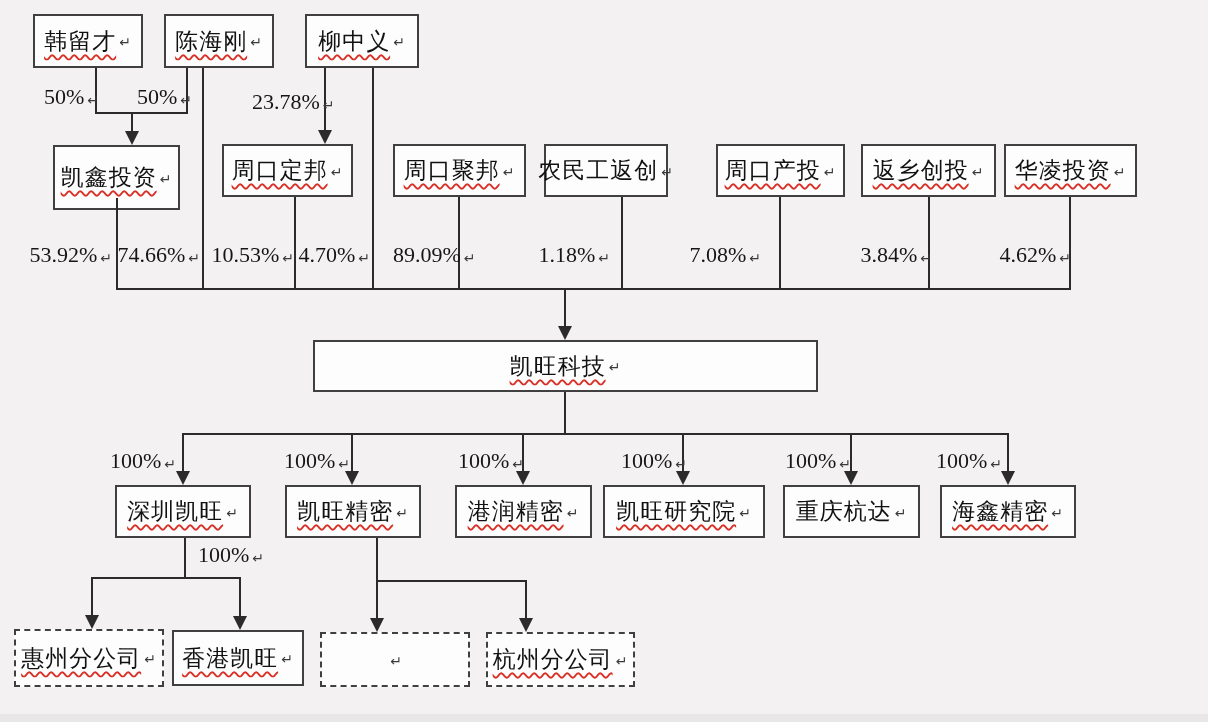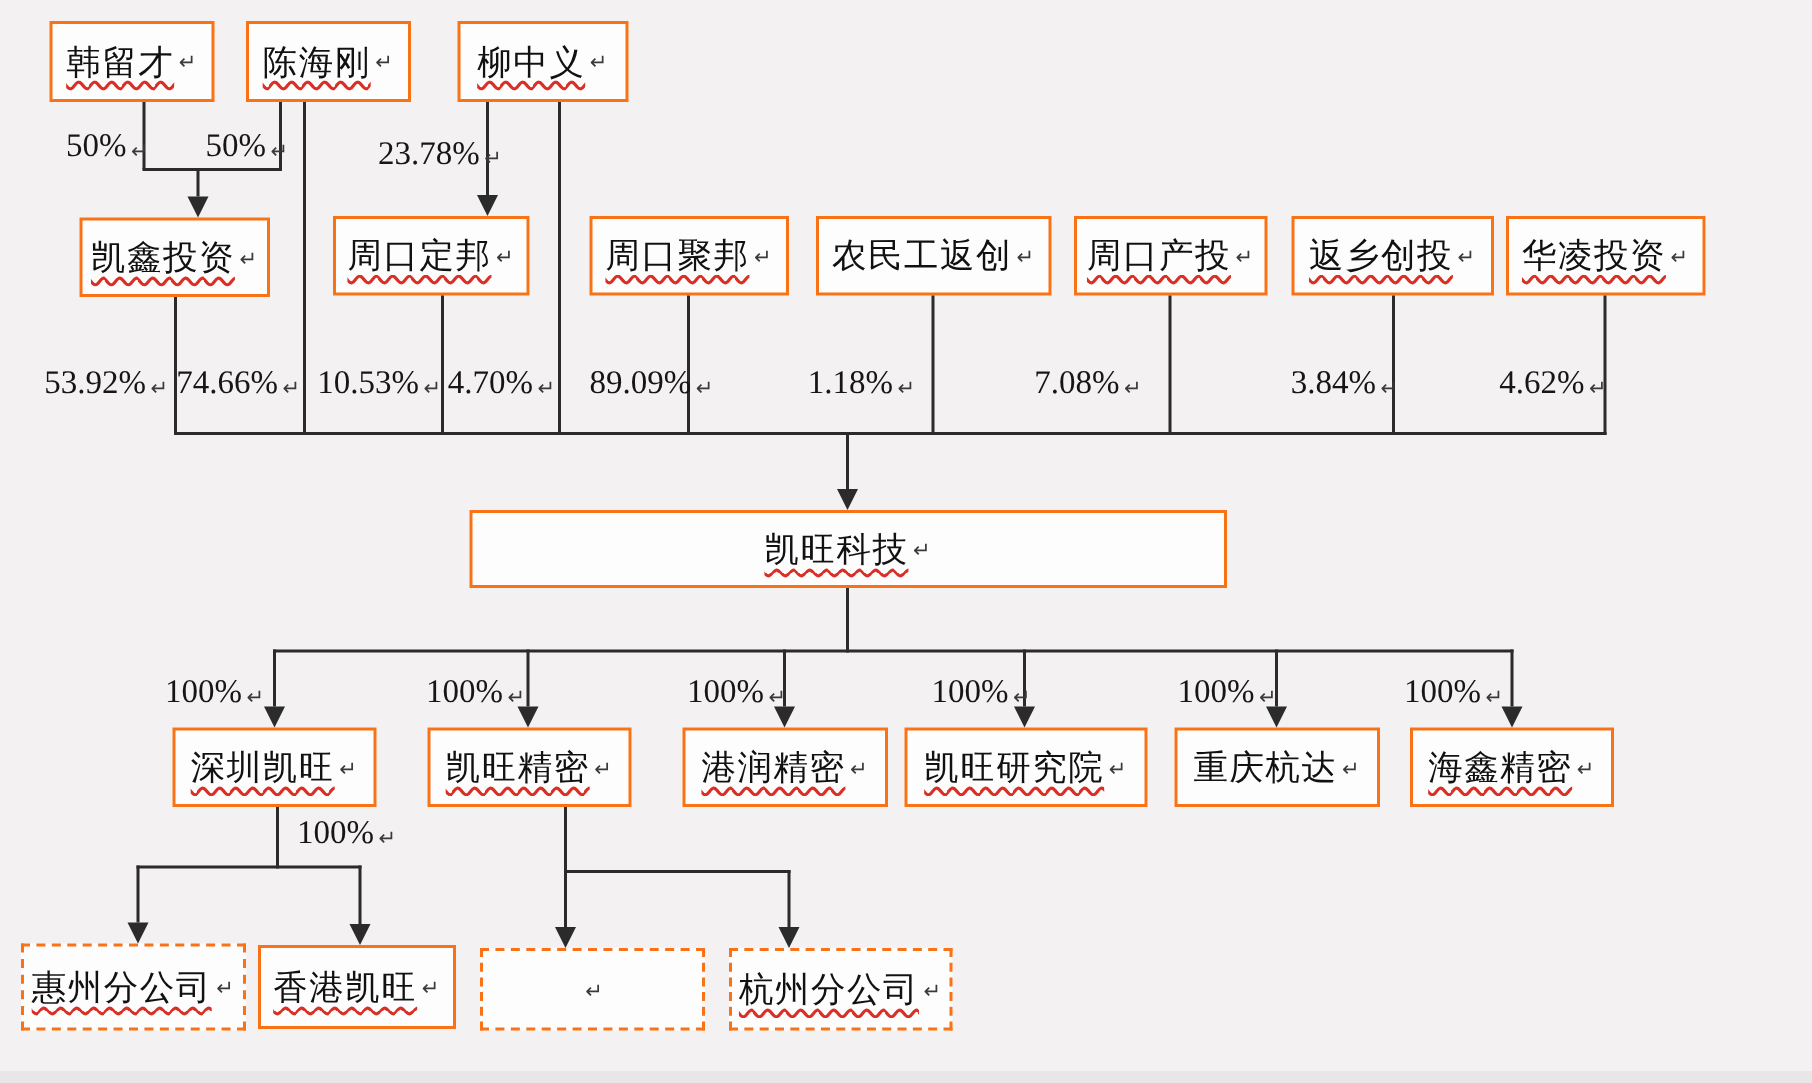--- a/index.html
+++ b/index.html
@@ -1,18 +1,18 @@
 <!DOCTYPE html>
 <html><head>
 <meta charset="utf-8">
 <style>
   html,body{margin:0;padding:0;}
   #stage{position:relative;width:1208px;height:722px;background:#f3f1f1;overflow:hidden;
          font-family:"Liberation Serif","DejaVu Serif",serif;}
-  .box{position:absolute;background:#fdfdfd;border:2px solid #f97316;box-sizing:border-box;
+  .box{position:absolute;background:#fdfdfd;border:2px solid #404040;box-sizing:border-box;
        display:flex;align-items:center;justify-content:center;font-size:23px;color:#111;
        letter-spacing:1px;white-space:nowrap;}
   .box.dashed{border-style:dashed;}
   .sq .nm{text-decoration-line:underline;text-decoration-style:wavy;
           text-decoration-color:#d93025;text-decoration-thickness:2px;text-underline-offset:5px;}
   .rm{font-family:"DejaVu Sans",sans-serif;font-size:14px;color:#3a3a3a;margin-left:3px;
       transform:translateY(1px);display:inline-block;}
   .lbl{position:absolute;font-size:22px;color:#161616;white-space:nowrap;}
   .lbl.r{text-align:right;}
   .vl,.hl{position:absolute;background:#2b2b2b;}
@@ -33,33 +33,33 @@
     </div>
   <div class="box sq" style="left:164px;top:14px;width:110px;height:54px">
       <span class="nm">陈海刚</span>
       <span class="rm">↵</span>
     </div>
   <div class="box sq" style="left:305px;top:14px;width:114px;height:54px">
       <span class="nm">柳中义</span>
       <span class="rm">↵</span>
     </div>
 
-  <div class="box sq" style="left:53px;top:145px;width:127px;height:53px">
+  <div class="box sq" style="left:53px;top:145px;width:127px;height:65px">
       <span class="nm">凯鑫投资</span>
       <span class="rm">↵</span>
     </div>
   <div class="box sq" style="left:222px;top:144px;width:131px;height:53px">
       <span class="nm">周口定邦</span>
       <span class="rm">↵</span>
     </div>
   <div class="box sq" style="left:393px;top:144px;width:133px;height:53px">
       <span class="nm">周口聚邦</span>
       <span class="rm">↵</span>
     </div>
-  <div class="box" style="left:544px;top:144px;width:157px;height:53px">
+  <div class="box" style="left:544px;top:144px;width:124px;height:53px">
       <span class="nm">农民工返创</span>
       <span class="rm">↵</span>
     </div>
   <div class="box sq" style="left:716px;top:144px;width:129px;height:53px">
       <span class="nm">周口产投</span>
       <span class="rm">↵</span>
     </div>
   <div class="box sq" style="left:861px;top:144px;width:135px;height:53px">
       <span class="nm">返乡创投</span>
       <span class="rm">↵</span>

